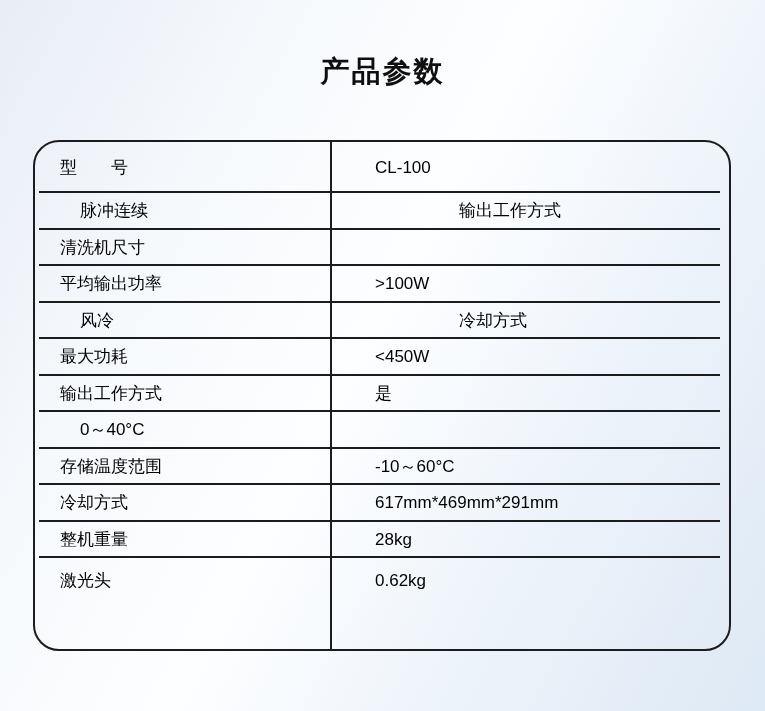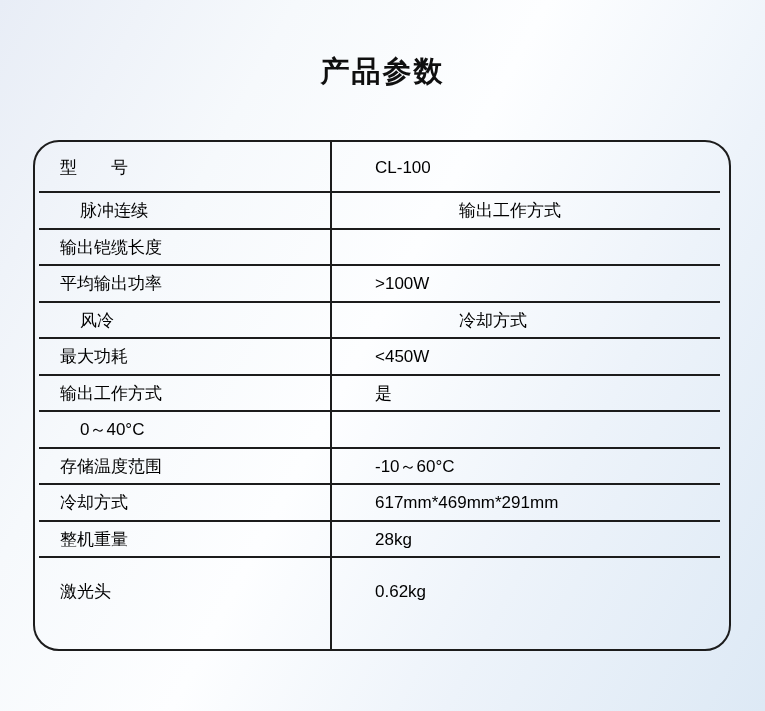--- a/index.html
+++ b/index.html
@@ -87,41 +87,41 @@
   .cell.label {
     width: 295px;
     padding-left: 25px;
   }
   .cell.value {
     flex: 1;
     padding-left: 45px;
   }
   .spec-row.last .cell {
     align-items: flex-start;
-    padding-top: 24px;
+    padding-top: 13px;
   }
 </style>
 </head>
 <body>
 
 <div class="page-title">产品参数</div>
 
 <div class="spec-table">
   <div class="col-divider"></div>
 
 <div class="spec-row first">
     <div class="cell label">型　　号</div>
     <div class="cell value">CL-100</div>
   </div>
     <div class="spec-row">
     <div class="cell value">脉冲连续</div>
     <div class="cell label">输出工作方式</div>
   </div>
     <div class="spec-row">
-    <div class="cell label">输出铠缆长度</div>
+    <div class="cell label">清洗机尺寸</div>
   </div>
     <div class="spec-row">
     <div class="cell label">平均输出功率</div>
     <div class="cell value">&gt;100W</div>
   </div>
     <div class="spec-row">
     <div class="cell value">风冷</div>
     <div class="cell label">冷却方式</div>
   </div>
     <div class="spec-row">

